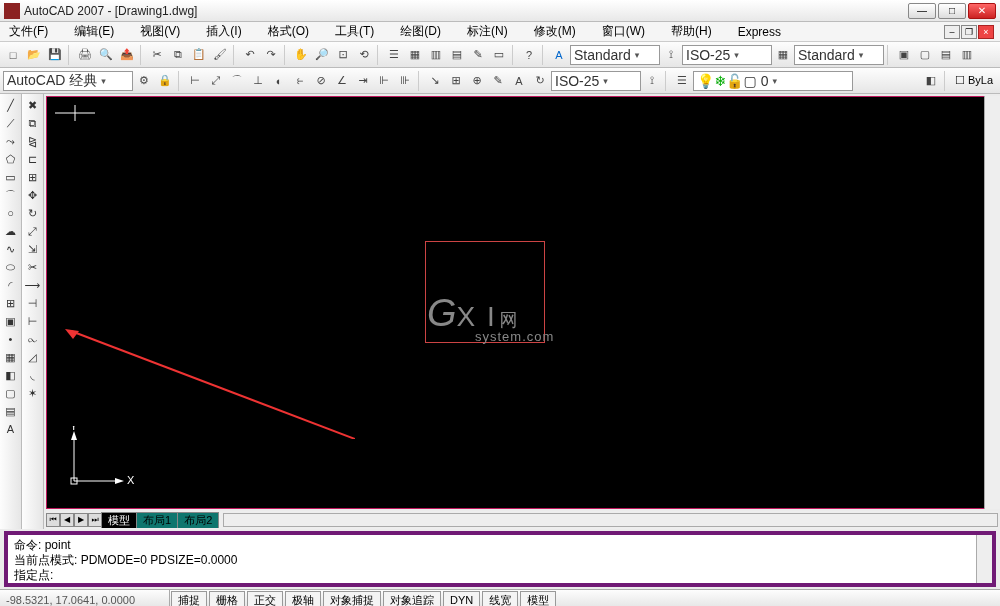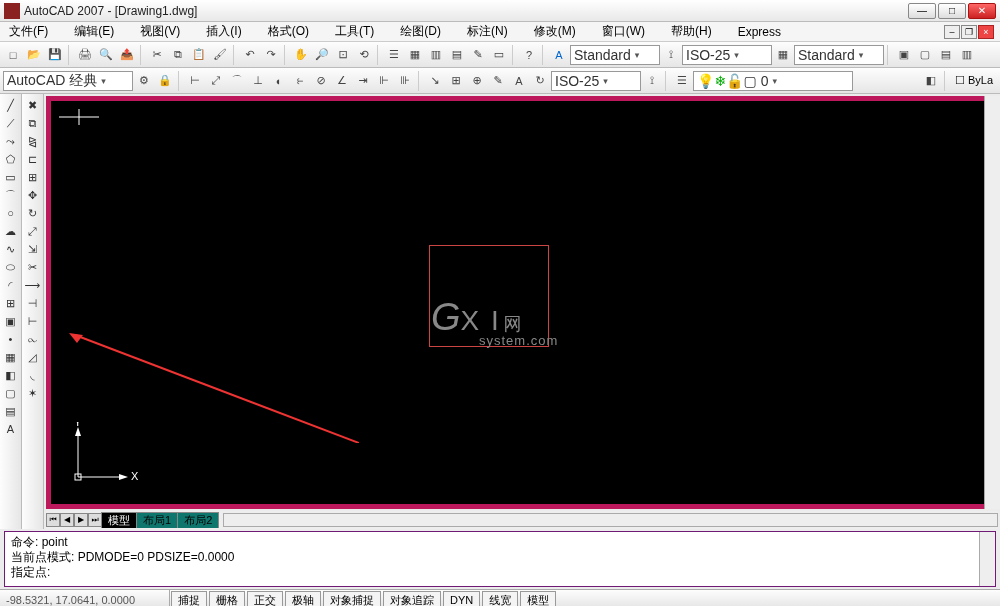--- a/index.html
+++ b/index.html
@@ -20,29 +20,29 @@
 .tbtn { width: 20px; height: 20px; border: 1px solid transparent; display: flex; align-items: center; justify-content: center; font-size: 11px; color: #444; }
 .tsep { width: 4px; height: 20px; border-left: 1px solid #ccc; margin: 0 2px; }
 .dd { height: 20px; border: 1px solid #999; background: #fff; display: flex; align-items: center; padding: 0 3px; font-size: 14px; color: #333; position: relative; }
 .dd::after { content: "▾"; font-size: 9px; color: #555; margin-left: 4px; }
 .dd.sm { width: 90px; } .dd.md { width: 130px; }
 .row2 { height: 26px; background: linear-gradient(#fdfdfd,#e6e6e6); display: flex; align-items: center; padding: 8px 3px; gap: 1px; border-bottom: 1px solid #bbb; }
 .main { display: flex; height: 435px; }
 .vtoolbar { width: 22px; background: linear-gradient(to right,#fdfdfd,#e6e6e6); border-right: 1px solid #bbb; display: flex; flex-direction: column; align-items: center; padding-top: 2px; gap: 0px; }
 .vbtn { width: 18px; height: 18px; display: flex; align-items: center; justify-content: center; font-size: 11px; color: #333; }
 .canvas-wrap { flex: 1; display: flex; flex-direction: column; position: relative; }
-.canvas { flex: 1; background: #000; position: relative; border: 5px solid #be185d; margin: 2px; overflow:hidden;}
+.canvas { flex: 1; background: #000; position: relative; border: 1px solid #be185d; margin: 2px; overflow:hidden;}
 .scrollv { position: absolute; right: 0; top: 2px; bottom: 20px; width: 16px; background: #eee; border-left: 1px solid #aaa; }
 .scrollh-row { height: 18px; display: flex; align-items: center; background: #eee; margin: 0 2px; }
 .tab-nav { display: flex; align-items: center; gap: 0; }
 .navbtn { width: 14px; height: 14px; border: 1px solid #888; background: #ddd; font-size: 8px; text-align: center; line-height: 12px; }
 .tab { padding: 1px 6px; background: #0f766e; border: 1px solid #888; border-bottom: none; font-size: 11px; margin-left: -1px; height: 16px; line-height: 13px; }
 .tab.active { background: #000; color: #fff; }
 .scrollh { flex: 1; height: 14px; background: #eee; border: 1px solid #aaa; margin-left: 4px; }
-.cmdline { height: 56px; background: #fff; border: 1px solid #701a75; margin: 2px 4px; padding: 3px 6px; font-family: SimSun, monospace; font-size: 12px; color: #000; overflow: hidden; line-height: 15px; position: relative;}
+.cmdline { height: 56px; background: #fff; border: 4px solid #701a75; margin: 2px 4px; padding: 3px 6px; font-family: SimSun, monospace; font-size: 12px; color: #000; overflow: hidden; line-height: 15px; position: relative;}
 .cmdline .sv { position: absolute; right: 0; top: 0; bottom: 0; width: 16px; background: #eee; border-left: 1px solid #aaa;}
 .status { height: 21px; background: linear-gradient(#fdfdfd,#e2e2e2); display: flex; align-items: center; border-top: 1px solid #aaa; font-size: 11px; }
 .status .coords { width: 170px; padding: 0 6px; border-right: 1px solid #aaa; color: #555; height: 100%; line-height: 21px; }
 .status .sbtn { padding: 0 6px; height: 18px; border: 1px solid #999; margin: 0 1px; background: #f4f4f4; line-height: 16px; }
 .ucs { position: absolute; left: 12px; bottom: 12px; color: #fff; font-size: 12px; }
 .crosshair { position: absolute; left: 8px; top: 8px; }
 .rect { position: absolute; left: 378px; top: 144px; width: 120px; height: 102px; border: 1px solid #cc4444; }
 .watermark { position: absolute; left: 380px; top: 195px; color: #888; font-family: Georgia, serif; }
 .watermark .g { font-size: 38px; font-style: italic; }
 .watermark .xi { font-size: 28px; letter-spacing: 2px; }

